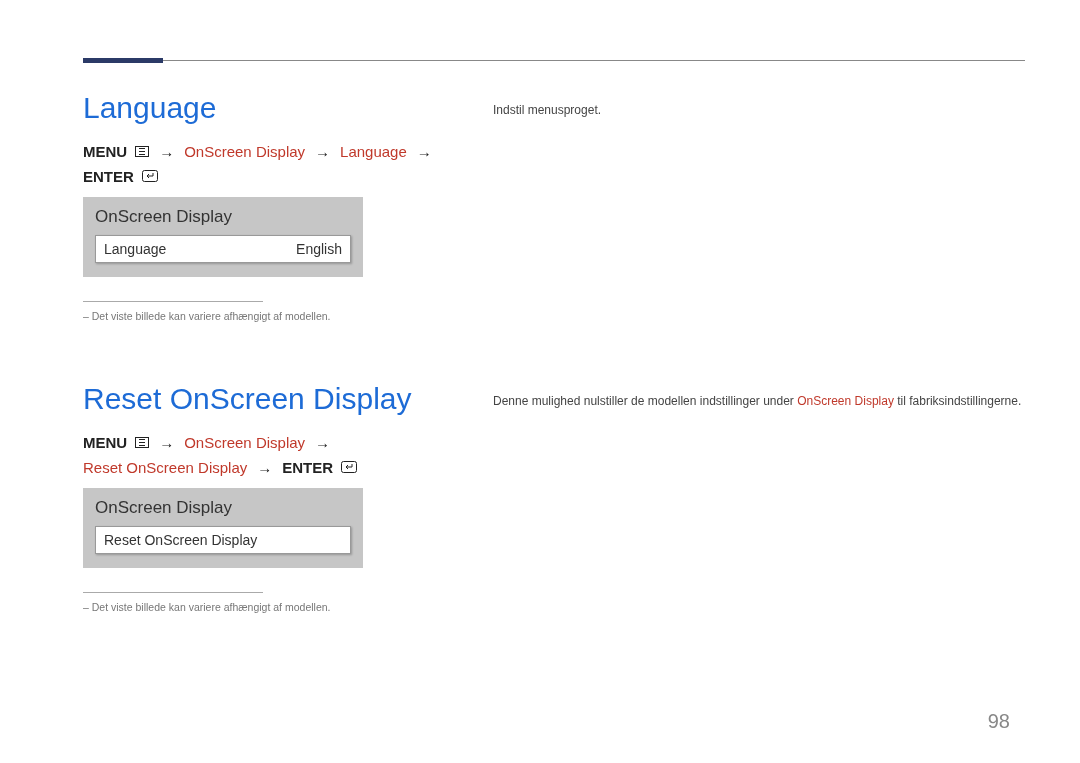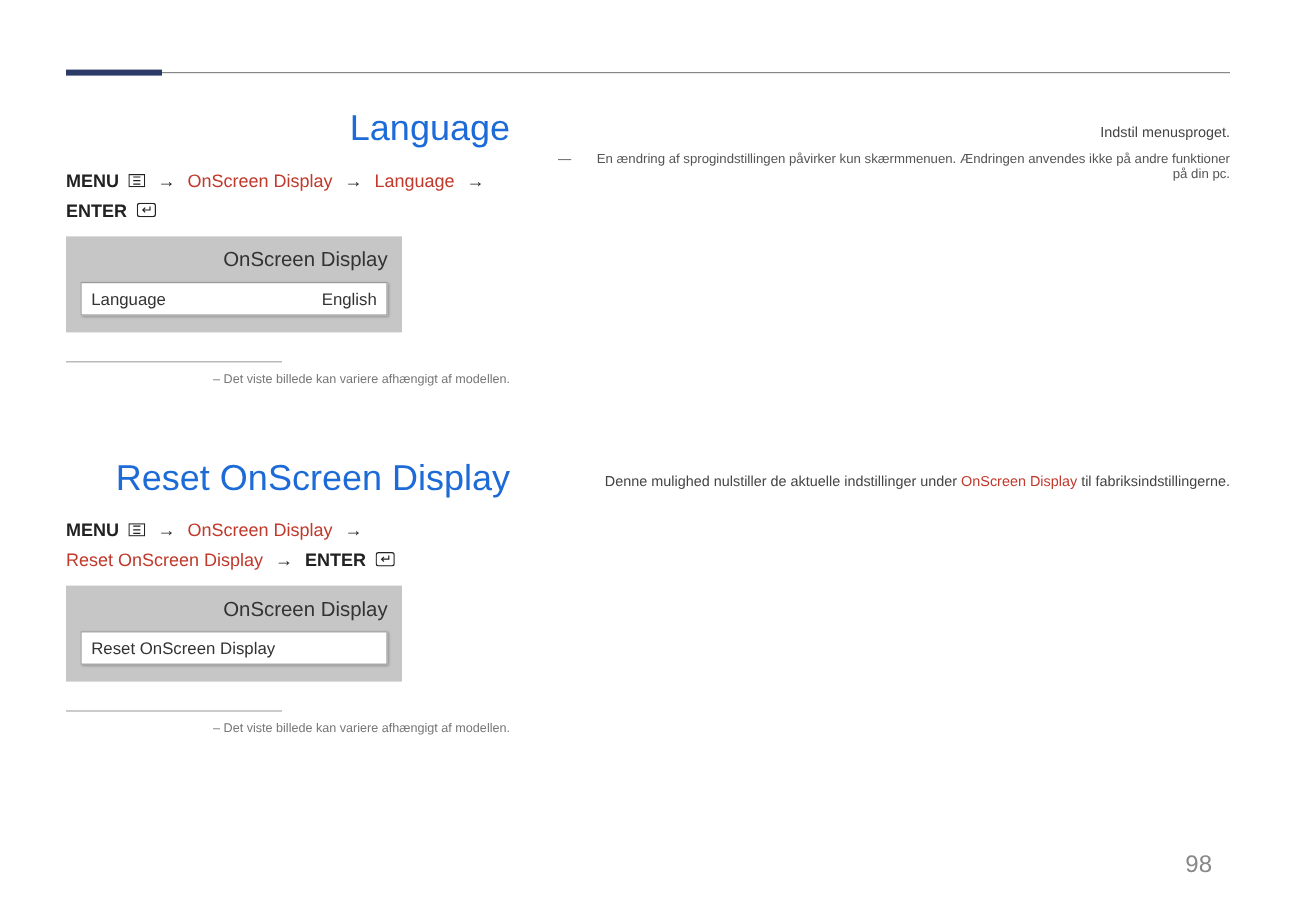--- a/index.html
+++ b/index.html
@@ -5,22 +5,21 @@
   * { margin: 0; padding: 0; box-sizing: border-box; }
   body {
     font-family: Arial, Helvetica, sans-serif;
     background: #fff;
     color: #333;
     width: 1080px;
     height: 763px;
     position: relative;
   }
   .page {
-    padding: 60px 55px 40px 55px;
-    text-align: right;
+    padding: 60px 55px 40px 83px;
   }
   .top-rule {
     position: relative;
     height: 1px;
     background: #888;
     margin-bottom: 30px;
   }
   .top-rule-accent {
     position: absolute;
     left: 0;
@@ -175,21 +174,20 @@
           <span>English</span>
         </div>
       </div>
 
       <hr class="thin-rule">
       <div class="note">Det viste billede kan variere afhængigt af modellen.</div>
     </div>
 
     <div class="right-col">
       <div class="desc-line">Indstil menusproget.</div>
-      <div class="dash-note">En ændring af sprogindstillingen påvirker kun skærmmenuen. Ændringen anvendes ikke på andre funktioner på din pc.</div>
     </div>
   </div>
 
   <div class="section" style="margin-top:30px;">
     <div class="left-col">
       <h1 class="section-title">Reset OnScreen Display</h1>
 
       <div class="breadcrumb">
         <span class="bold">MENU</span>
         <span class="icon-box">
@@ -220,19 +218,19 @@
           <span>Reset OnScreen Display</span>
         </div>
       </div>
 
       <hr class="thin-rule">
       <div class="note">Det viste billede kan variere afhængigt af modellen.</div>
     </div>
 
     <div class="right-col">
       <div class="desc-line">
-        <span>Denne mulighed nulstiller de aktuelle indstillinger under </span><span class="hl-inline">OnScreen Display</span><span> til fabriksindstillingerne.</span>
+        <span>Denne mulighed nulstiller de modellen indstillinger under </span><span class="hl-inline">OnScreen Display</span><span> til fabriksindstillingerne.</span>
       </div>
     </div>
   </div>
 
   <div class="page-number">98</div>
 </div>
 
 </body></html>

